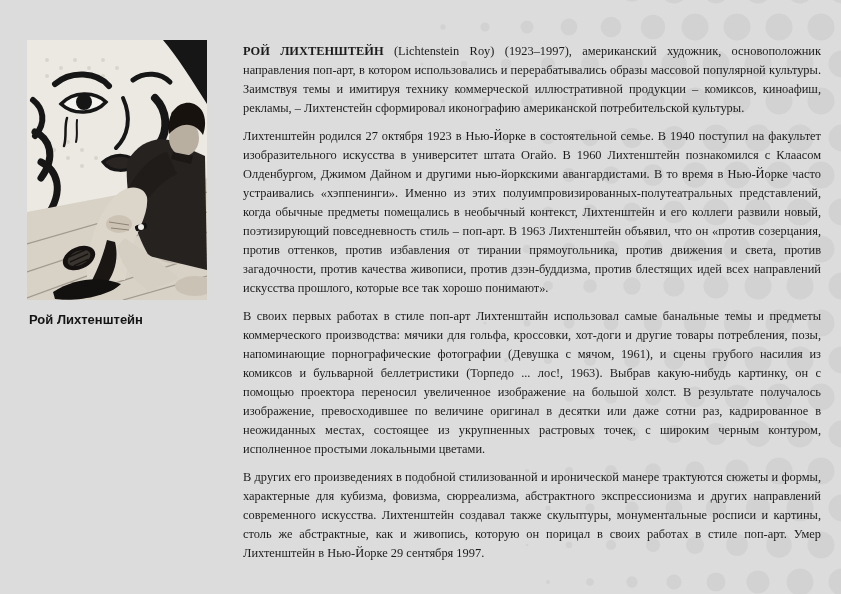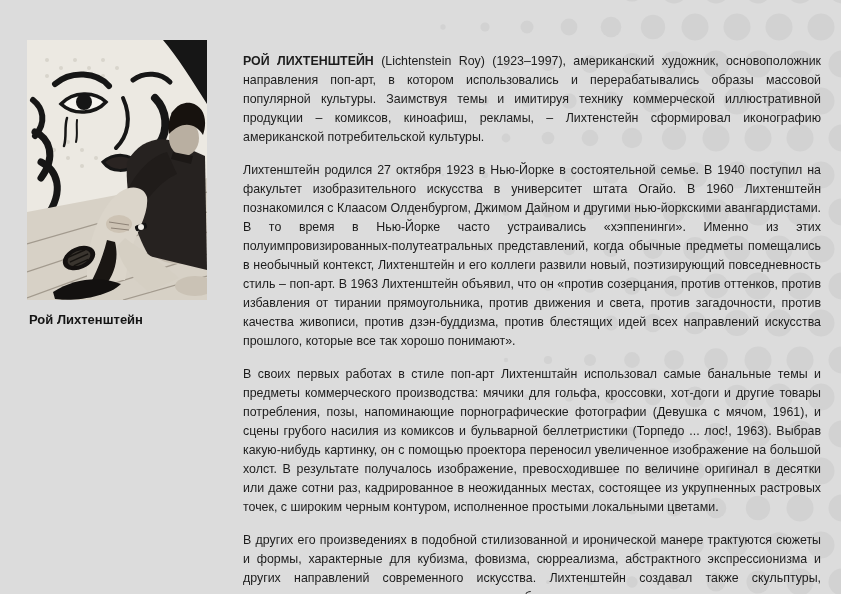--- a/index.html
+++ b/index.html
@@ -45,21 +45,21 @@
   .article {
     position: absolute;
     left: 243px;
     top: 38px;
     width: 578px;
     color: #1c1c1c;
     font-size: 12.4px;
     line-height: 19px;
     text-align: justify;
   }
-  .article p { margin: 14px 0 9px 0; }
+  .article p { margin: 4px 0 9px 0; font-family: Liberation Serif, serif; }
   .article p:last-child { margin-bottom: 0; }
   .lead-name { font-weight: bold; }
 </style>
 </head>
 <body>
 
 <div class="page">
 
   <svg id="halftone" class="halftone-bg" width="841" height="594" viewBox="0 0 841 594" xmlns="http://www.w3.org/2000/svg">
       <circle cx="422" cy="-10" r="2.1" fill="#d2d2d2"></circle>

